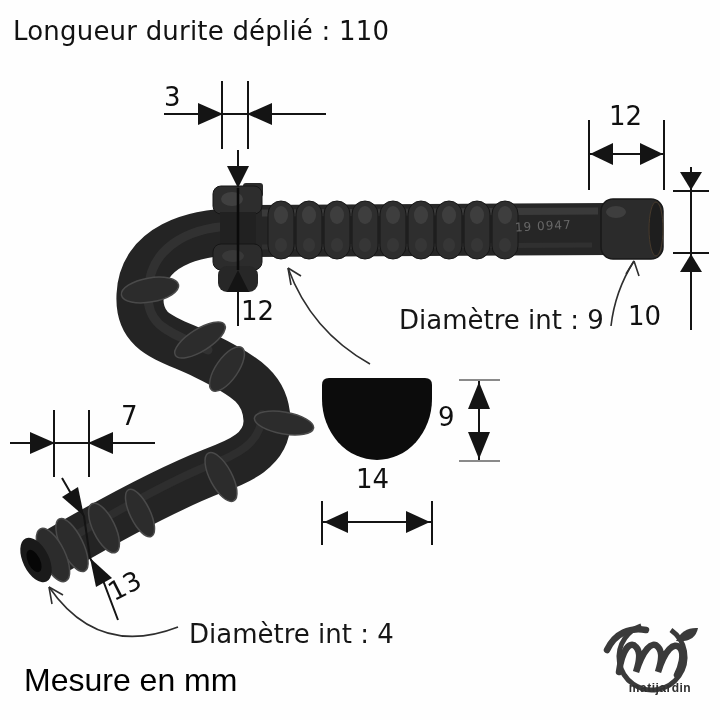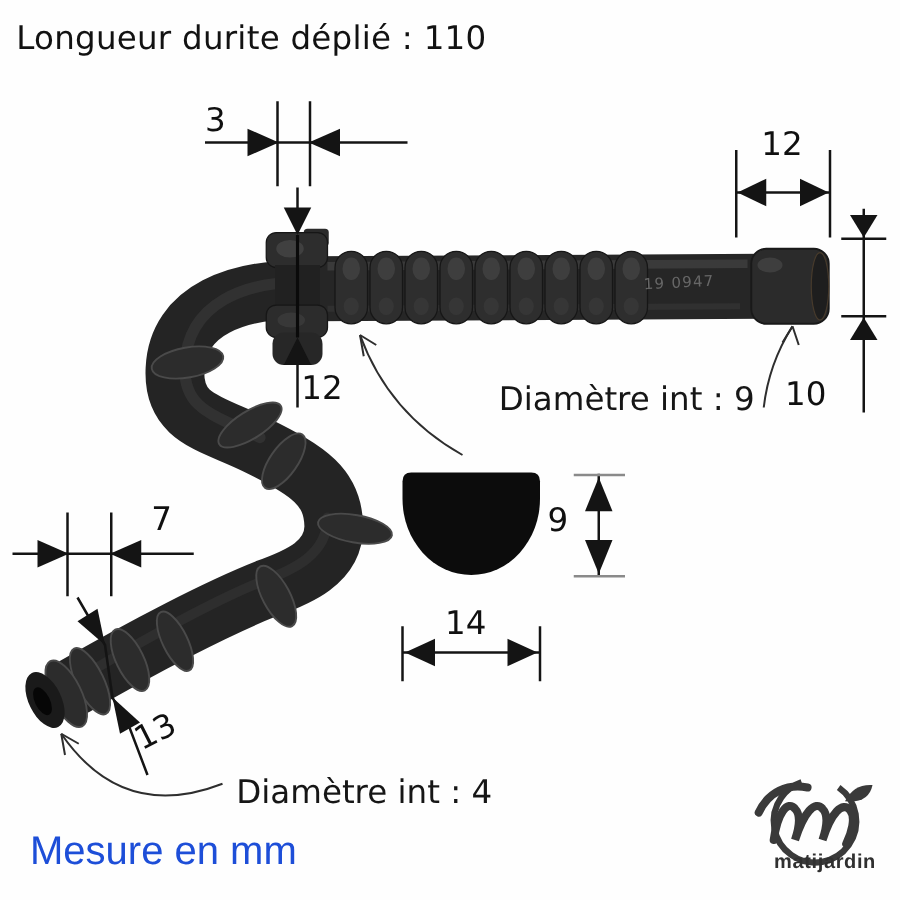--- a/index.html
+++ b/index.html
@@ -6,29 +6,29 @@
   body{width:720px;height:720px;background:#fefefe;position:relative;overflow:hidden;
        font-family:"DejaVu Sans",sans-serif;color:#141414;}
   .abs{position:absolute;white-space:nowrap;}
   .title{left:13px;top:16px;font-size:26px;letter-spacing:.2px;color:#121212;}
   .dimnum{font-size:26px;color:#101010;}
   .d3{left:164px;top:82px;}
   .d12top{left:609px;top:101px;}
   .d12col{left:241px;top:296px;}
   .d10{left:628px;top:301px;}
   .d15{left:438px;top:402px;}
-  .d14{left:356px;top:484px;text-align:center;}
+  .d14{left:356px;top:464px;text-align:center;}
   .d7{left:121px;top:401px;}
   .d13{left:103px;top:580px;transform:rotate(-27deg);transform-origin:left top;}
   .diam{font-size:26px;color:#161616;}
   .diam2{left:399px;top:305px;}
   .diam4{left:189px;top:604px;margin-top:15px;}
-  .mesure{left:24px;top:662px;font-size:32px;font-family:"Liberation Sans",sans-serif;color:#1d4ed8;}
+  .mesure{left:24px;top:662px;font-size:32px;font-family:"Liberation Sans",sans-serif;color:#000000;}
   .marking{left:515px;top:219px;font-size:12px;color:#8a8a8a;opacity:.65;transform:rotate(-3deg);letter-spacing:1px;}
-  .brandtxt{left:600px;top:681px;width:120px;text-align:center;font-size:16px;font-weight:bold;
+  .brandtxt{left:600px;top:681px;width:120px;text-align:center;font-size:12px;font-weight:bold;
             letter-spacing:.5px;color:#303030;font-family:"Liberation Sans",sans-serif;}
   svg{position:absolute;left:0;top:0;}
 </style>
 </head>
 <body>
 
 <svg width="720" height="720" viewBox="0 0 720 720">
 
   <g>
 

